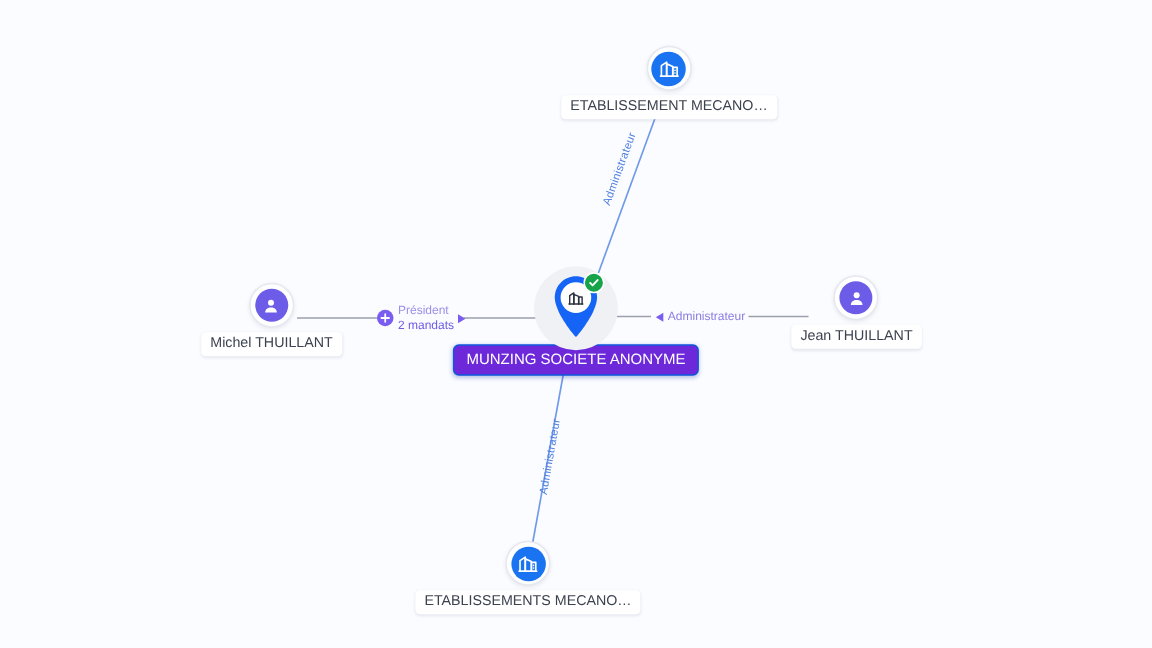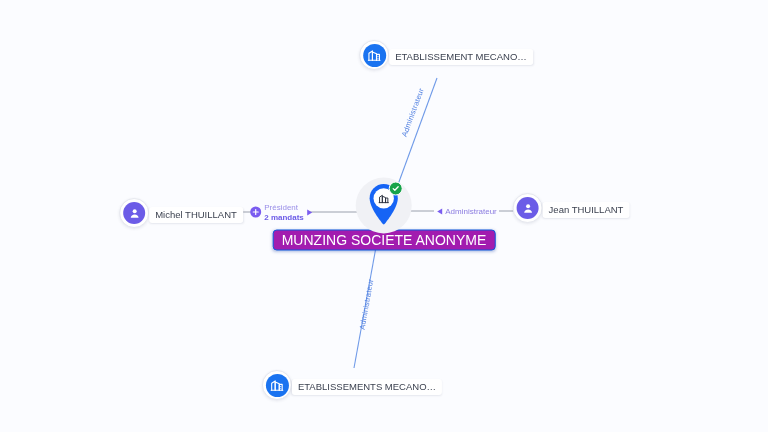--- a/index.html
+++ b/index.html
@@ -26,21 +26,21 @@
     left: 0; top: 0;
     width: 768px;
     height: 432px;
   }
 
   
   .node {
     position: absolute;
     transform: translate(-50%, -50%);
     display: flex;
-    flex-direction: row;
+    flex-direction: column;
     align-items: center;
   }
 
   
   .person-circle {
     width: 30px;
     height: 30px;
     border-radius: 50%;
     background: #ffffff;
     border: 1px solid #e6e8ef;
@@ -134,23 +134,23 @@
     border: 1.5px solid #ffffff;
     box-sizing: border-box;
     display: flex;
     align-items: center;
     justify-content: center;
   }
   .check-badge svg { display:block; }
 
   .center-label {
     margin-top: -4px;
-    background: #a21caf;
+    background: #6d28d9;
     color: #ffffff;
-    font-size: 14px;
+    font-size: 10px;
     line-height: 13px;
     padding: 3px 8px;
     border-radius: 4px;
     white-space: nowrap;
     box-shadow: 0 1px 3px rgba(20,60,160,.30);
     border: 1px solid #0f56dd;
   }
 
   
   .edge-label {
@@ -176,21 +176,21 @@
     flex-direction: column;
     line-height: 9.5px;
   }
   .role-title {
     font-size: 8px;
     color: #9a8fe8;
   }
   .role-sub {
     font-size: 8px;
     color: #6c5ce7;
-    font-weight: bold;
+    font-weight: normal;
   }
   .plus-badge {
     width: 11px;
     height: 11px;
     border-radius: 50%;
     background: #7a5cf0;
     display: flex;
     align-items: center;
     justify-content: center;
     flex: none;

